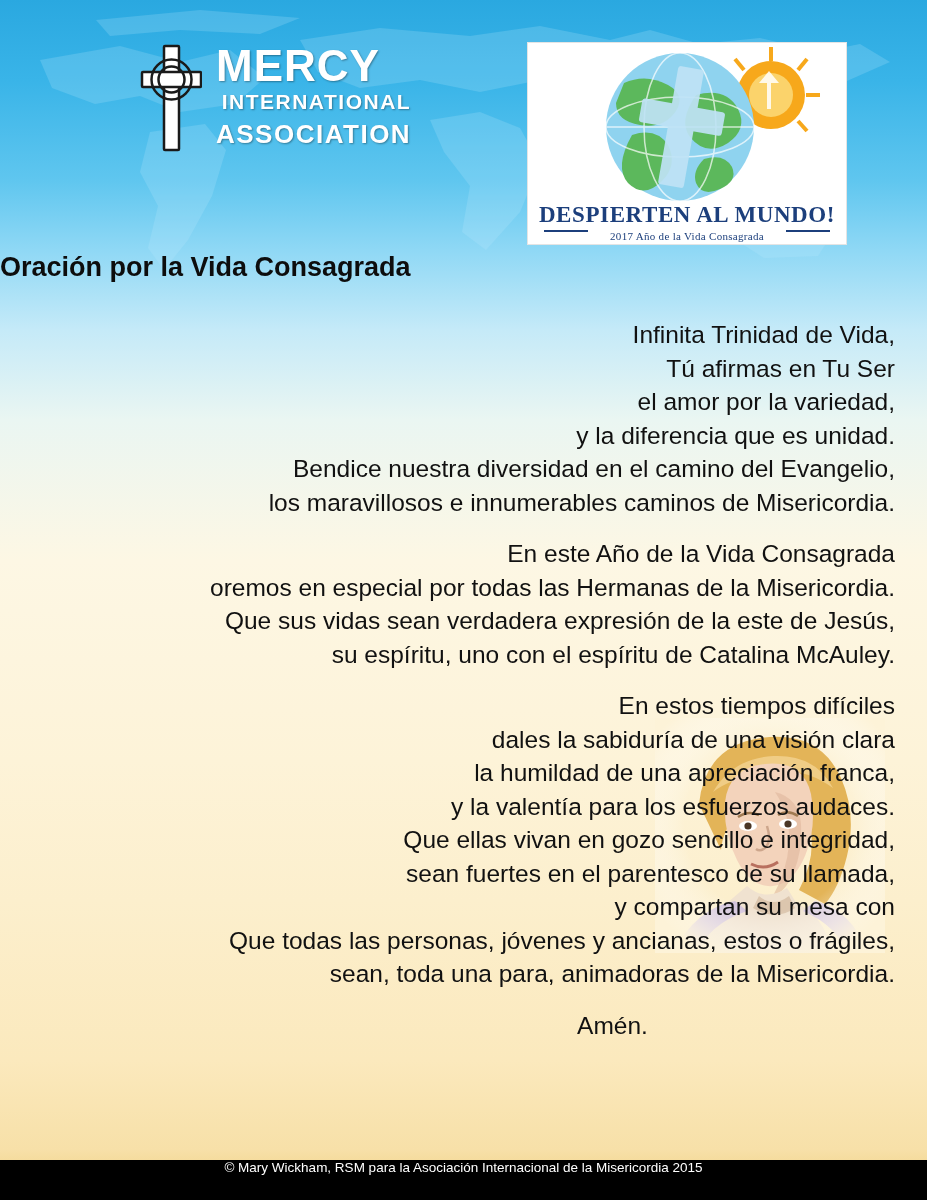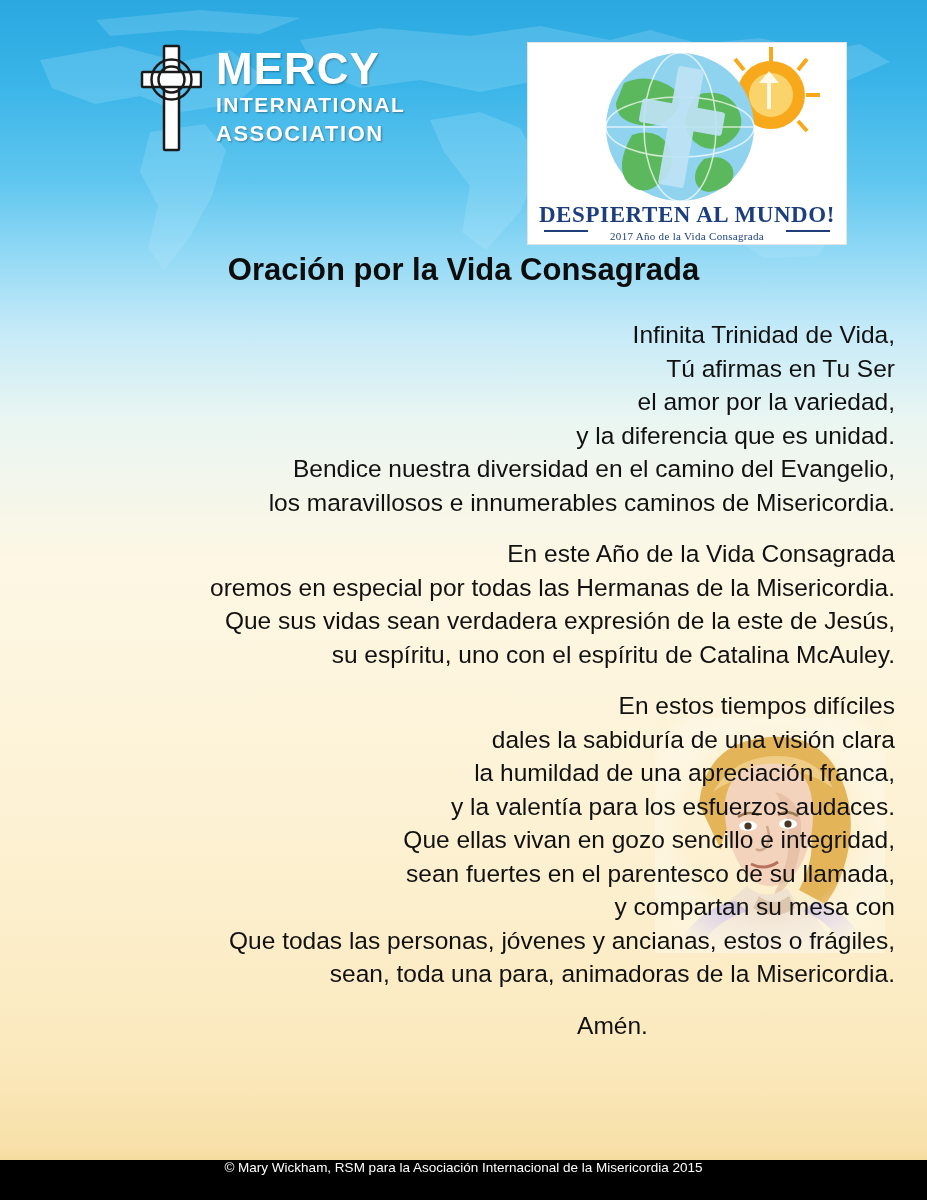--- a/index.html
+++ b/index.html
@@ -51,21 +51,21 @@
   }
   .cross-icon { width: 62px; height: 108px; position: relative; }
   .logo-text { color: #ffffff; text-shadow: 1px 1px 2px rgba(0,0,0,.35); }
   .logo-text .l1 {
     font-size: 44px; font-weight: bold; letter-spacing: 1px; line-height: 1.0;
   }
   .logo-text .l2 {
     font-size: 21px; font-weight: bold; letter-spacing: 1.5px; line-height: 1.35; text-align: right;
   }
   .logo-text .l3 {
-    font-size: 22px; font-weight: bold; letter-spacing: 1.5px; line-height: 1.35;
+    font-size: 26px; font-weight: bold; letter-spacing: 1.5px; line-height: 1.35;
   }
 
   
   .emblem {
     position: absolute;
     left: 527px;
     top: 42px;
     width: 320px;
     height: 203px;
     background: #ffffff;
@@ -97,22 +97,22 @@
     bottom: 12px;
     height: 2px;
     background: #1c3f7c;
   }
 
   
   .title {
     position: absolute;
     top: 252px;
     left: 0; right: 0;
-    text-align: center;
-    font-size: 31px;
+    text-align: left;
+    font-size: 27px;
     font-weight: bold;
     color: #0d0d0d;
   }
 
   
   .prayer {
     position: absolute;
     top: 318px;
     left: 30px;
     width: 865px;

